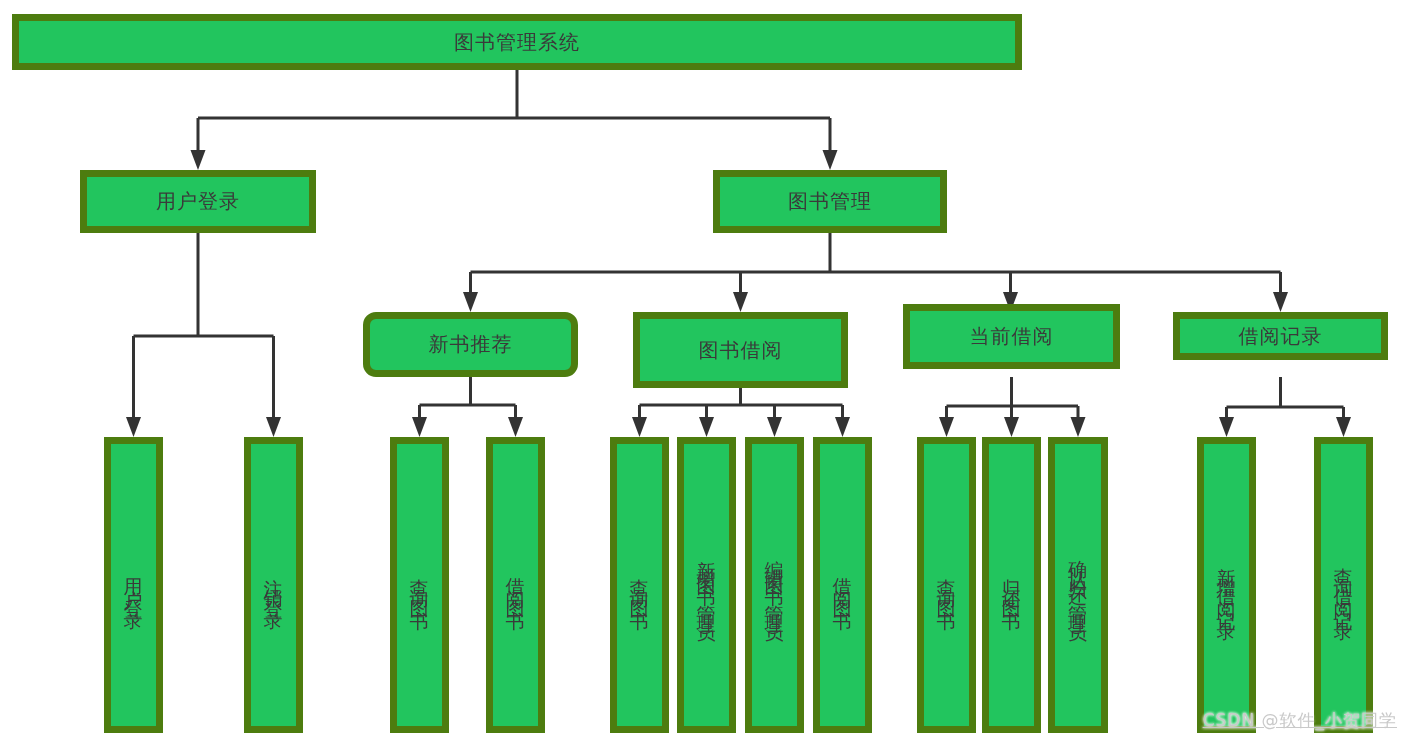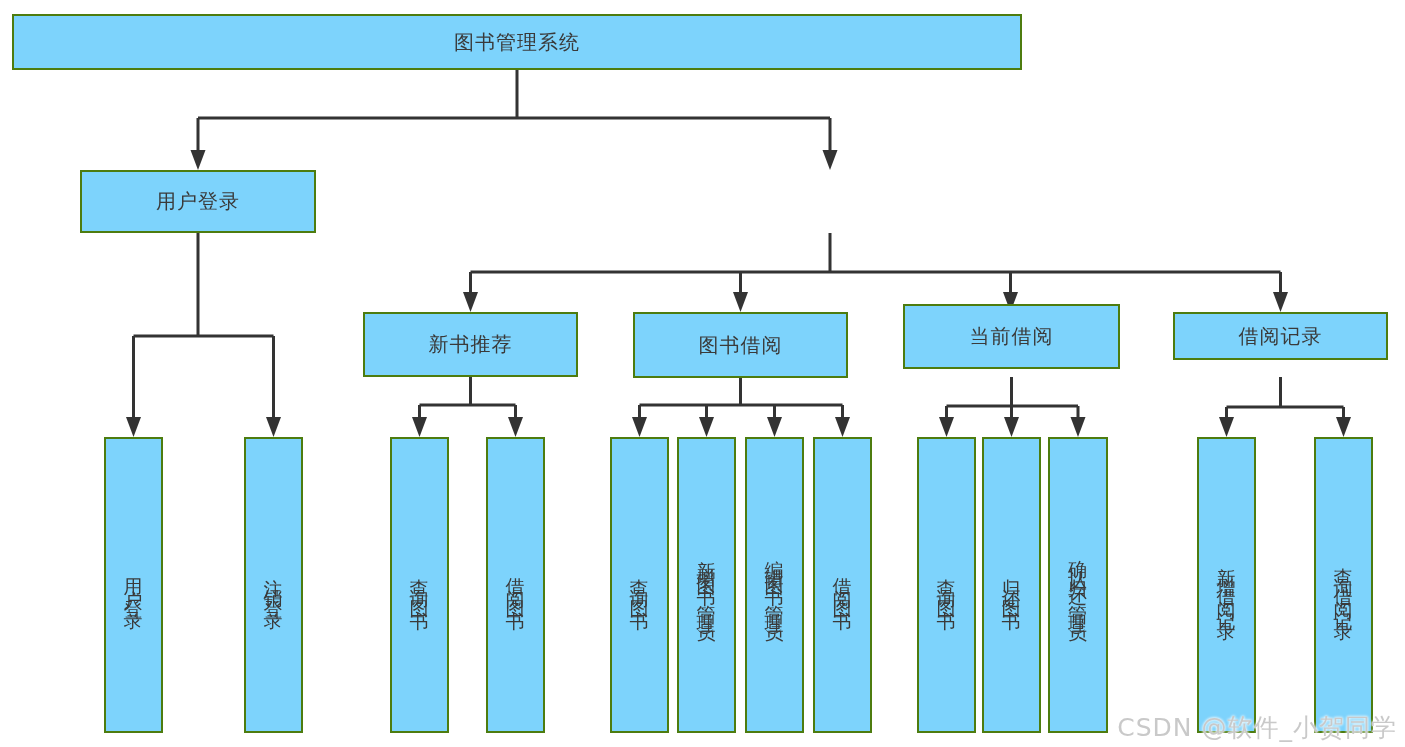--- a/index.html
+++ b/index.html
@@ -7,47 +7,48 @@
     position:relative;
     width:1405px;height:747px;
     background:#ffffff;
     font-family:"DejaVu Sans","Liberation Sans",sans-serif;
     overflow:hidden;
   }
   #connectors{position:absolute;left:0;top:0;width:1405px;height:747px;}
   .node{
     position:absolute;
     box-sizing:border-box;
-    border:2px solid #4d7c0f;
-    background:#7dd3fc;
+    border:7px solid #4d7c0f;
+    background:#22c55e;
     color:#3a3a3a;
     display:flex;
     align-items:center;
     justify-content:center;
     text-align:center;
   }
   .h-node{font-size:20px;letter-spacing:1px;}
   .leaf .v-label{
     writing-mode:vertical-rl;
     text-orientation:mixed;
     font-size:19px;
     letter-spacing:11px;
     line-height:1;
     white-space:nowrap;
   }
   .leaf.long .v-label{letter-spacing:9px;font-size:19px;}
   .watermark{
     position:absolute;
     right:8px;
-    bottom:3px;
-    font-size:25px;
+    bottom:15px;
+    font-size:17px;
     color:#c9c9c9;
     letter-spacing:1px;
     text-shadow:0 0 3px #ffffff,0 0 3px #ffffff;
     white-space:nowrap;
+    text-decoration:underline;
   }
 </style>
 </head>
 <body>
 
 <div id="canvas">
 
   <svg id="connectors" viewBox="0 0 1405 747" xmlns="http://www.w3.org/2000/svg">
     <g stroke="#333333" stroke-width="3" fill="none">
 
@@ -87,23 +88,24 @@
       <polygon points="1004,417 1019,417 1011.5,437"></polygon>
       <polygon points="1070.5,417 1085.5,417 1078,437"></polygon>
       <polygon points="1219,417 1234,417 1226.5,437"></polygon>
       <polygon points="1336,417 1351,417 1343.5,437"></polygon>
     </g>
   </svg>
 
   <div class="node h-node" style="left:12px;top:14px;width:1010px;height:56px;">图书管理系统</div>
 
   <div class="node h-node" style="left:80px;top:170px;width:236px;height:63px;">用户登录</div>
+  <div class="node h-node" style="left:713px;top:170px;width:234px;height:63px;">图书管理</div>
 
-  <div class="node h-node" style="left:363px;top:312px;width:215px;height:65px;">新书推荐</div>
-  <div class="node h-node" style="left:633px;top:312px;width:215px;height:66px;">图书借阅</div>
+  <div class="node h-node" style="left:363px;top:312px;width:215px;height:65px;border-radius:13px;">新书推荐</div>
+  <div class="node h-node" style="left:633px;top:312px;width:215px;height:76px;">图书借阅</div>
   <div class="node h-node" style="left:903px;top:304px;width:217px;height:65px;">当前借阅</div>
   <div class="node h-node" style="left:1173px;top:312px;width:215px;height:48px;">借阅记录</div>
 
   <div class="node leaf" style="left:104px;top:437px;width:59px;height:296px;">
     <span class="v-label">用户登录</span>
   </div>
   <div class="node leaf" style="left:244px;top:437px;width:59px;height:296px;">
     <span class="v-label">注销登录</span>
   </div>
 

